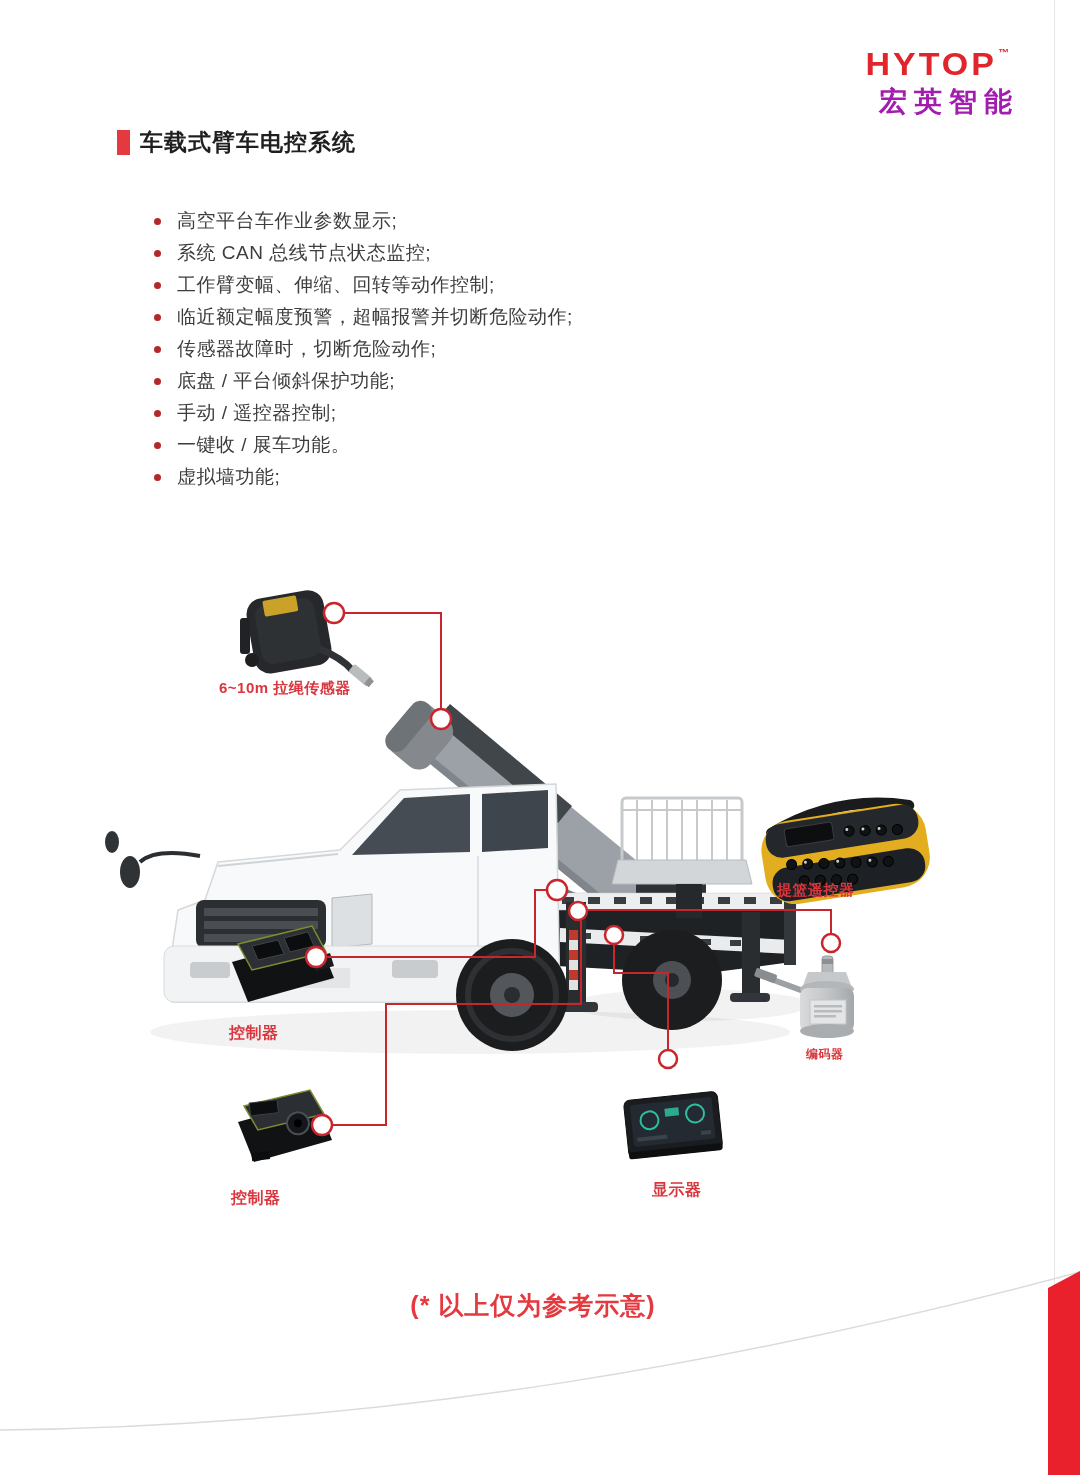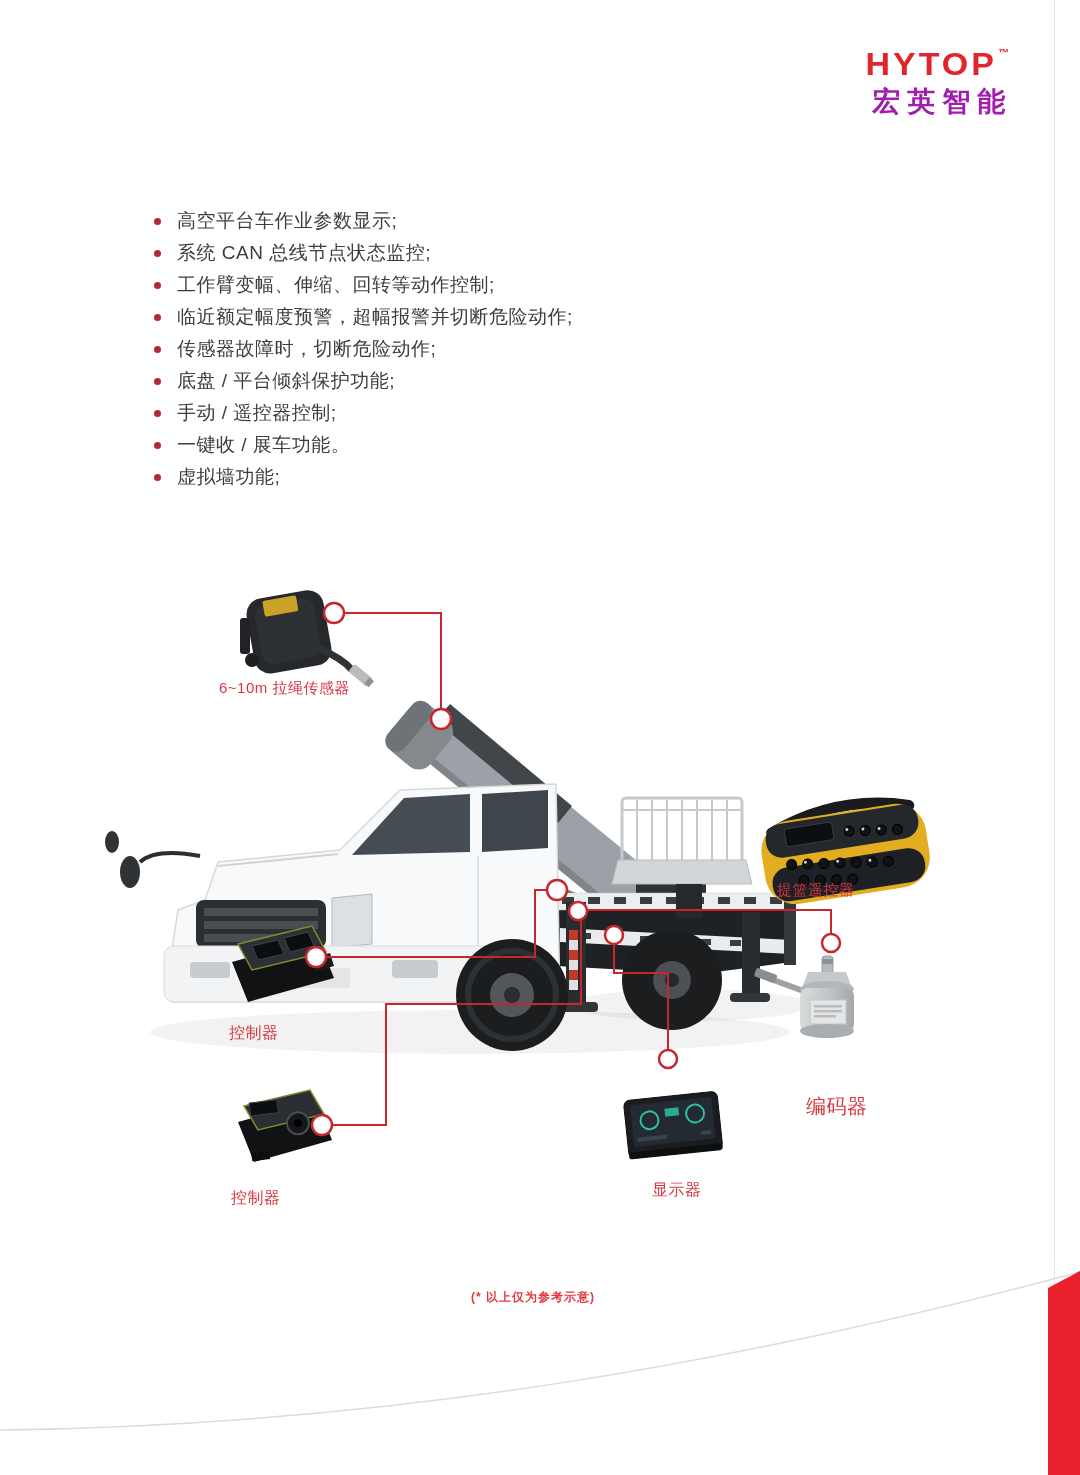--- a/index.html
+++ b/index.html
@@ -1,57 +1,61 @@
 <!DOCTYPE html>
 <html><head>
 <meta charset="utf-8">
 <style>
   html,body{margin:0;padding:0;background:#ffffff;}
   .page{position:relative;width:1080px;height:1475px;background:#ffffff;overflow:hidden;
         font-family:"Liberation Sans","DejaVu Sans",sans-serif;}
   
-  .logo{position:absolute;top:48px;right:68px;text-align:center;line-height:1;}
+  .logo{position:absolute;top:48px;right:68px;text-align:right;line-height:1;}
   .logo .en{font-size:34px;font-weight:800;color:#E0262C;letter-spacing:3px;
             transform:scaleY(.92);transform-origin:right top;display:inline-block;}
   .logo .tm{font-size:11px;font-weight:700;color:#E0262C;vertical-align:top;margin-left:1px;}
   .logo .cn{margin-top:6px;font-size:28px;font-weight:700;color:#a21caf;letter-spacing:7px;margin-right:-7px;}
   .edge-line{position:absolute;top:0;left:1054px;width:1px;height:1285px;background:#e6e6e6;}
   
   .sec-title{position:absolute;left:117px;top:127px;display:flex;align-items:center;}
   .sec-title .bar{width:13px;height:25px;background:#E4393F;margin-right:10px;}
   .sec-title h1{margin:0;font-size:23px;font-weight:700;color:#1F1F1F;letter-spacing:1px;}
   
   .features{position:absolute;left:138px;top:189px;list-style:none;margin:16px;padding:0;}
   .features li{display:flex;align-items:center;height:32px;}
   .features .dot{width:7px;height:7px;border-radius:50%;background:#B3272D;margin-right:16px;flex:0 0 auto;}
   .features .txt{font-size:19px;color:#3D3D3D;letter-spacing:.5px;}
   
-  .lbl{position:absolute;color:#D9363E;font-weight:400;font-size:15px;letter-spacing:.5px;white-space:nowrap;}
+  .lbl{position:absolute;color:#D9363E;font-weight:700;font-size:15px;letter-spacing:.5px;white-space:nowrap;}
   .lbl-sensor{left:219px;top:679px;}
   .lbl-remote{left:777px;top:881px;}
   .lbl-ctrl1{left:229px;top:1023px;font-size:16px;}
-  .lbl-encoder{left:806px;top:1093px;font-size:20px;}
+  .lbl-encoder{left:806px;top:1046px;font-size:12px;}
   .lbl-ctrl2{left:231px;top:1188px;font-size:16px;}
   .lbl-display{left:652px;top:1180px;font-size:16px;}
   
   .footnote{position:absolute;left:0;top:1289px;width:1066px;text-align:center;
-            color:#E4393F;font-size:12px;font-weight:700;letter-spacing:1px;}
+            color:#E4393F;font-size:25px;font-weight:700;letter-spacing:1px;}
   .diagram-svg{position:absolute;left:0;top:0;}
 </style>
 </head>
 <body>
 
 <div class="page">
 
   <div class="logo">
     <div><span class="en"><span>HYTOP</span><span class="tm">™</span></span></div>
     <div class="cn">宏英智能</div>
   </div>
   <div class="edge-line"></div>
 
+  <div class="sec-title">
+    <span class="bar"></span>
+    <h1>车载式臂车电控系统</h1>
+  </div>
 
   <ul class="features">
     <li>
         <span class="dot"></span>
         <span class="txt">高空平台车作业参数显示;</span>
       </li>
     <li>
         <span class="dot"></span>
         <span class="txt">系统 CAN 总线节点状态监控;</span>
       </li>

